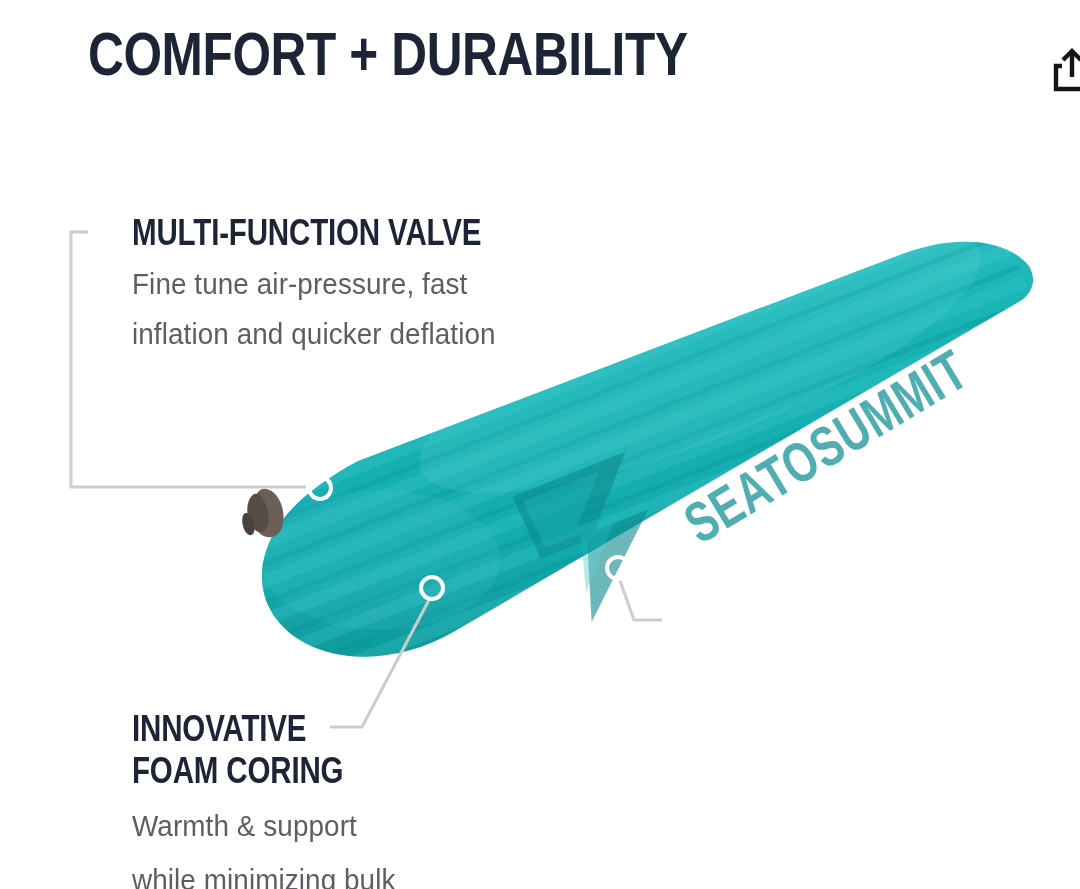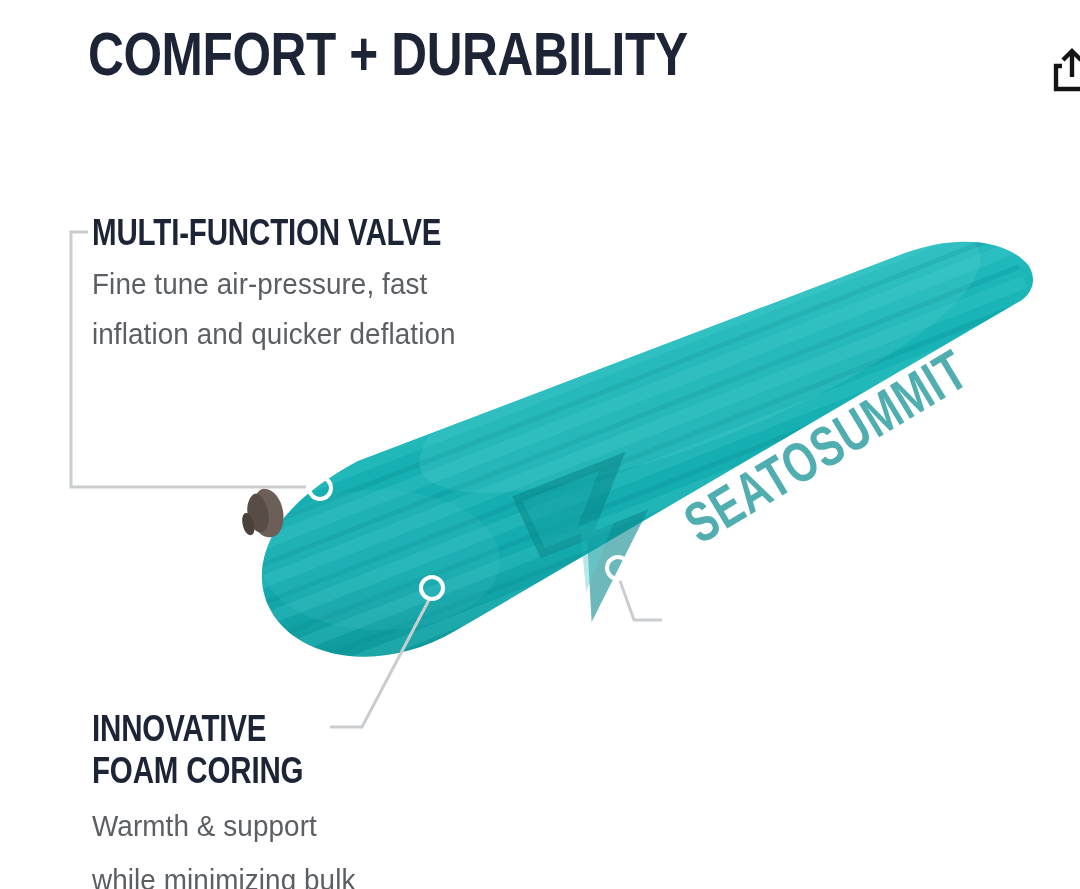--- a/index.html
+++ b/index.html
@@ -52,21 +52,21 @@
     font-weight: 400;
     font-size: 29px;
     line-height: 40px;
     color: #5b5f63;
     letter-spacing: 0.1px;
     transform: scaleX(0.96);
     transform-origin: left top;
     white-space: nowrap;
   }
 
-  .callout { position: absolute; }
+  .callout { position: absolute; margin-left: 40px; }
 
   #callout-valve      { left: 92px;  top: 212px; }
   #callout-durable    { left: 670px; top: 600px; }
   #callout-foam       { left: 92px;  top: 708px; }
 
   #callout-valve .callout-body   { margin-top: 10px; }
   #callout-durable .callout-body { margin-top: 12px; }
   #callout-foam .callout-body    { margin-top: 14px; }
 
   

